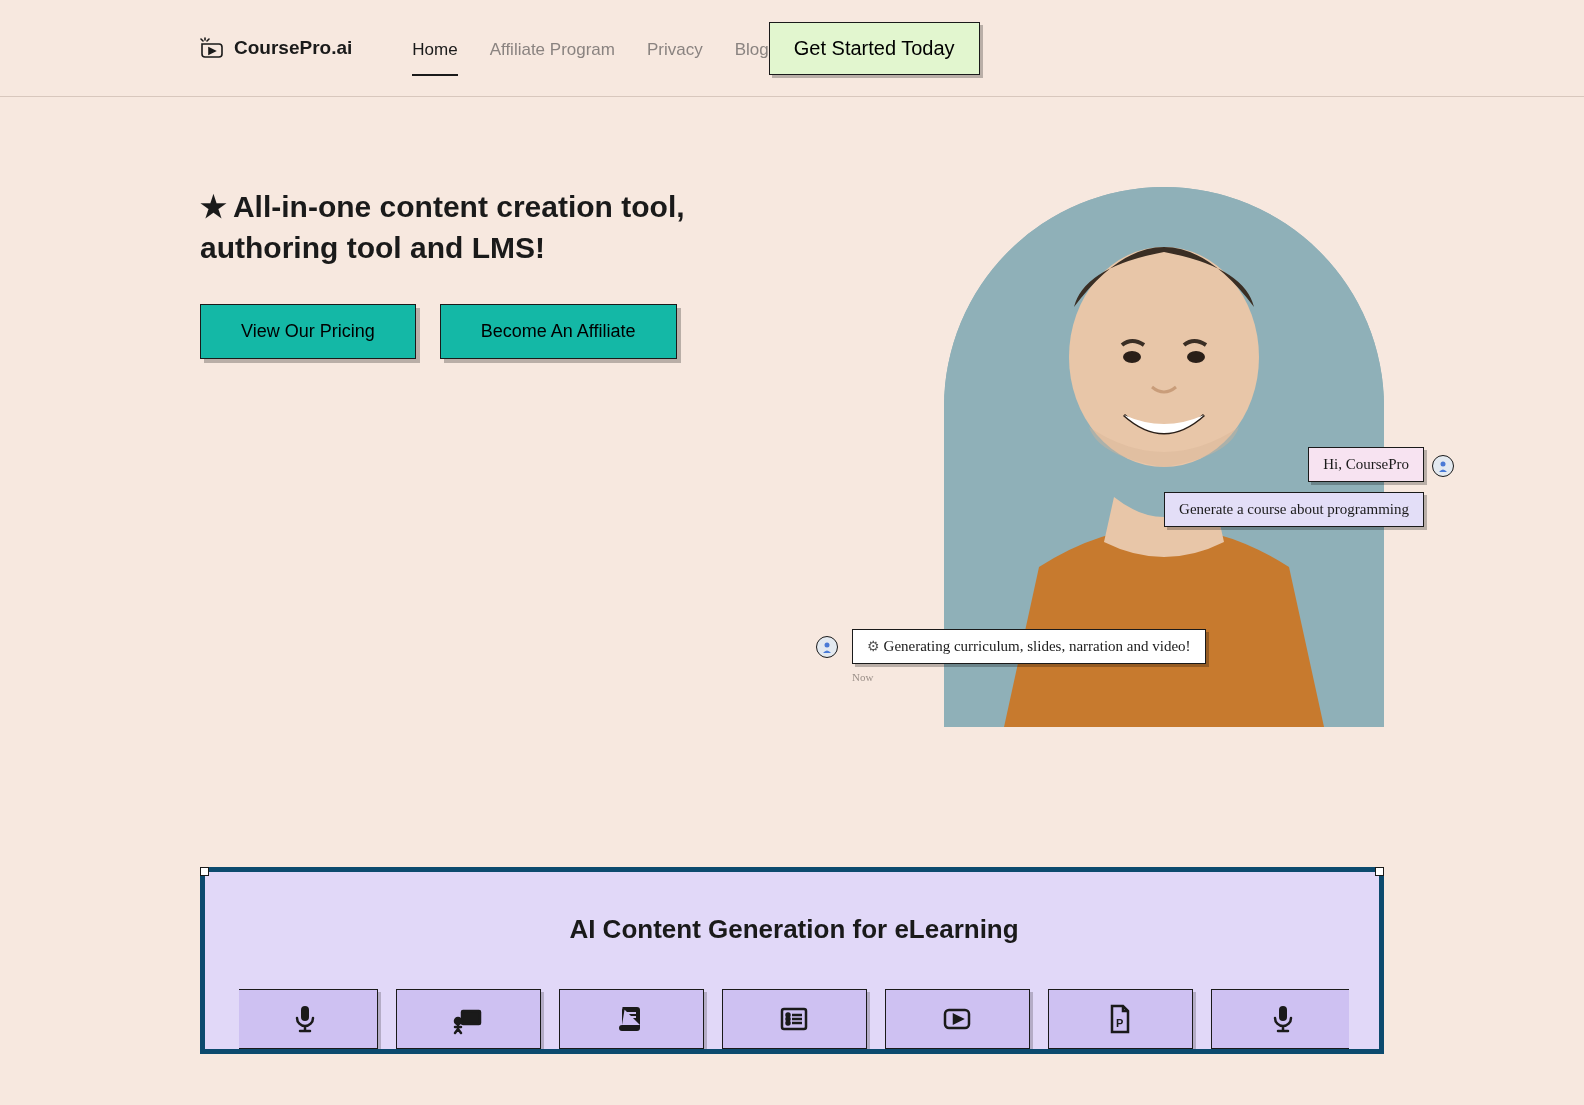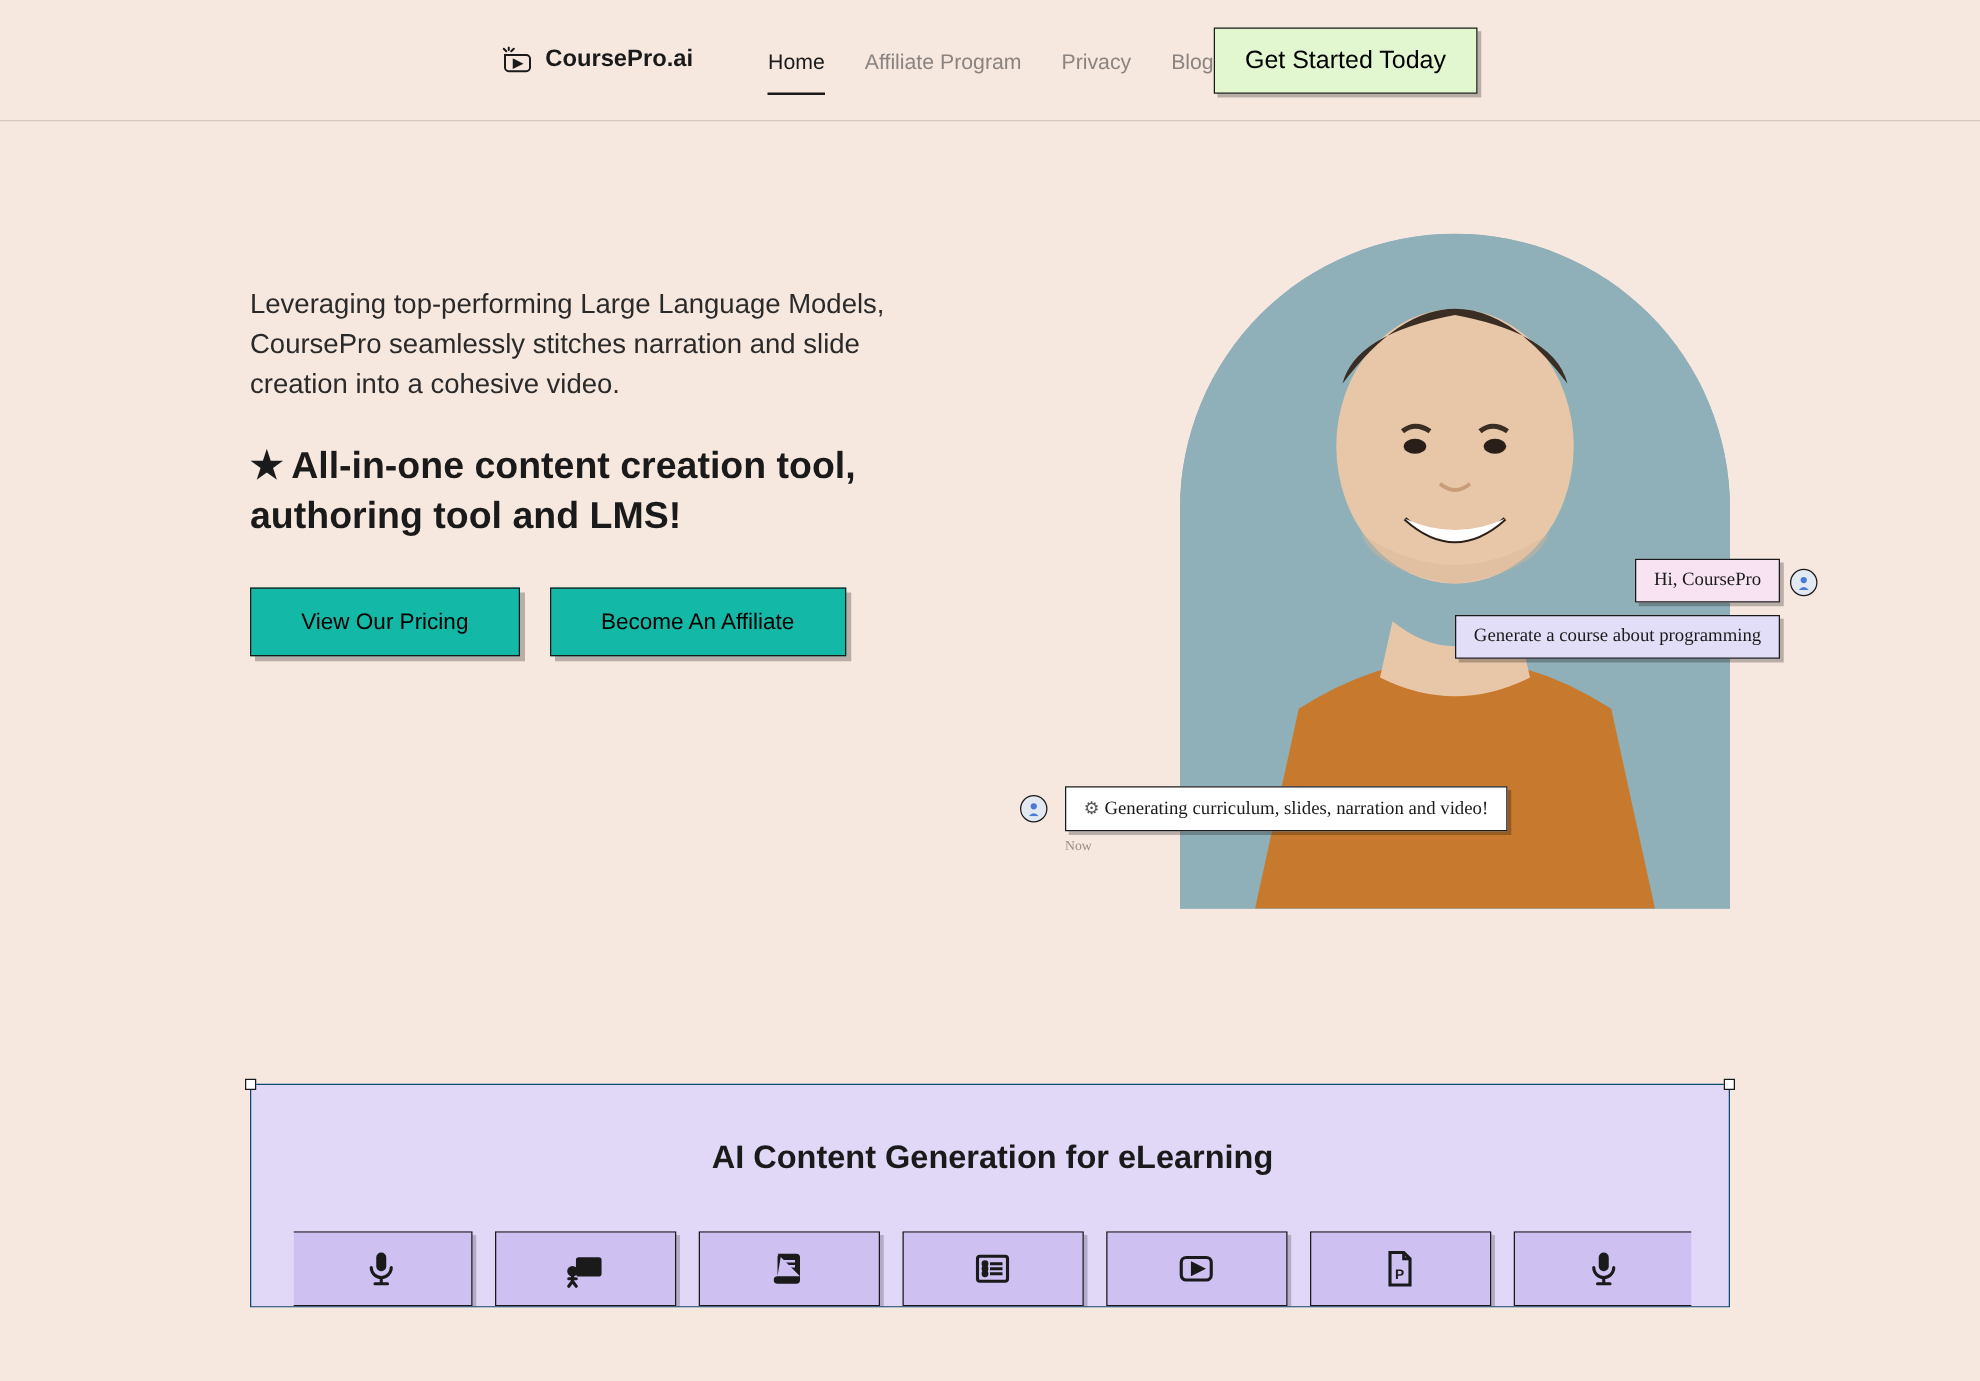--- a/index.html
+++ b/index.html
@@ -6,21 +6,21 @@
 body {
   font-family: -apple-system, BlinkMacSystemFont, "Segoe UI", sans-serif;
   background: #f7e8df;
   color: #1a1a1a;
   width: 1584px;
   overflow-x: hidden;
 }
 .header {
   display: flex;
   align-items: center;
-  justify-content: center;
+  justify-content: flex-start;
   padding: 20px 200px;
   border-bottom: 1px solid #d8c7bd;
 }
 .logo {
   display: flex;
   align-items: center;
   gap: 8px;
   font-weight: 600;
   font-size: 19px;
   color: #1a1a1a;
@@ -163,21 +163,21 @@
   font-size: 11px;
   color: #9a8f88;
 }
 .gear { font-size: 14px; color: #555; margin-right: 4px; }
 .section2 {
   margin: 80px 200px 0 200px;
   position: relative;
 }
 .section2-box {
   background: #e1d8f8;
-  border: 1px solid #0c4a6e;
+  border: 5px solid #0c4a6e;
   padding: 42px 30px 0 34px;
   position: relative;
 }
 .handle {
   width: 9px;
   height: 9px;
   background: #fff;
   border: 1px solid #1a1a1a;
   position: absolute;
 }
@@ -229,21 +229,20 @@
     <a class="active">Home</a>
     <a>Affiliate Program</a>
     <a>Privacy</a>
     <a>Blog</a>
   </nav>
   <button class="cta-header">Get Started Today</button>
 </header>
 
 <section class="hero">
   <div class="hero-left">
-    <p class="hero-sub">Leveraging top-performing Large Language Models, CoursePro seamlessly stitches narration and slide creation into a cohesive video.</p>
     <p class="hero-callout">
       <span class="star">★</span><span>All-in-one content creation tool, authoring tool and LMS!</span>
     </p>
     <div class="hero-buttons">
       <button class="btn">View Our Pricing</button>
       <button class="btn">Become An Affiliate</button>
     </div>
   </div>
 
   <div class="hero-right">

